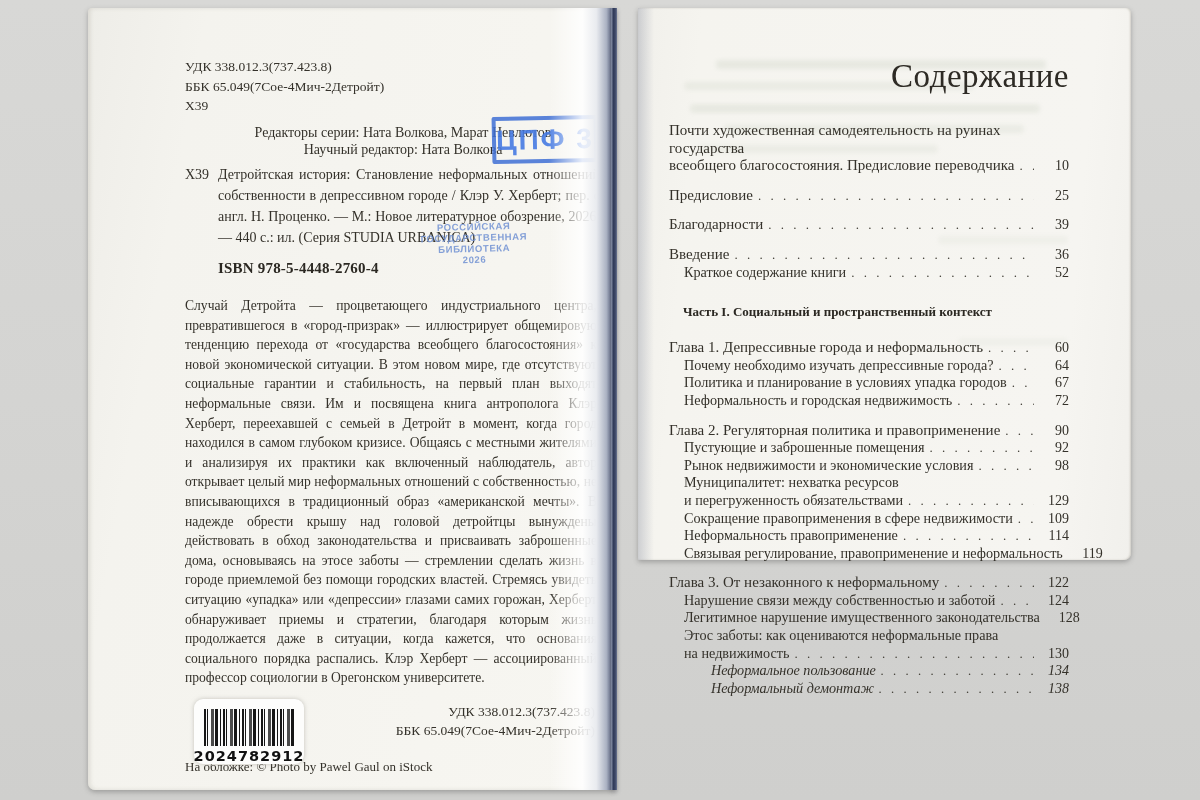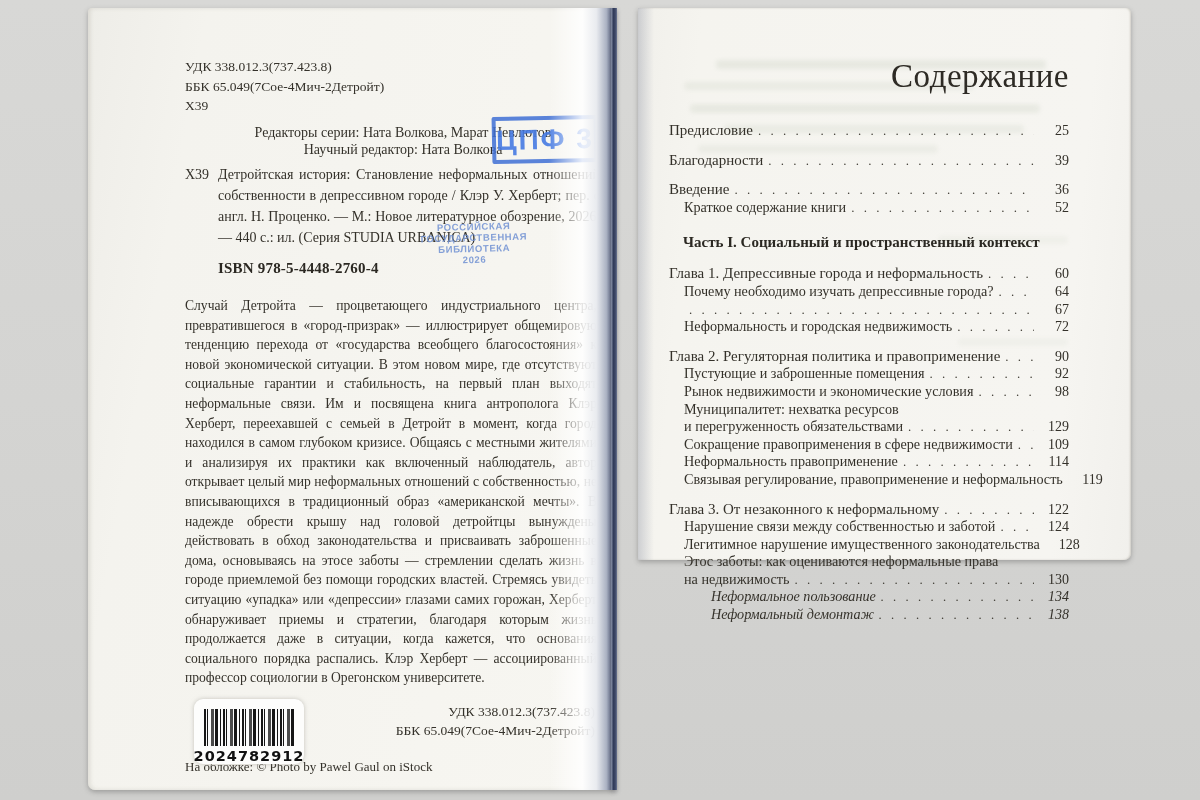--- a/index.html
+++ b/index.html
@@ -71,22 +71,22 @@
   
   .rp-content { position:absolute; inset:0; padding:48px 62px 0 31px; color:#34312a; }
   .toc-title { text-align:right; font-size:33px; line-height:40px; color:#2e2b25;
     letter-spacing:.5px; position:relative; z-index:2; }
   .toc { margin-top:26px; position:relative; z-index:2; }
   .toc-entry { font-size:14.2px; line-height:17.6px; }
   .toc-entry.gap { margin-top:12px; }
   .toc-entry.lvl0 { font-size:15px; }
   .toc-entry.lvl1 { padding-left:15px; }
   .toc-entry.lvl2 { padding-left:42px; font-style:italic; }
-  .toc-part { margin:15px 0 3px 14px; font-size:15px; font-weight:bold; color:#2b2822;
-    line-height:22px; }
+  .toc-part { margin:15px 0 3px 14px; font-size:13px; font-weight:bold; color:#2b2822;
+    line-height:31px; }
   .tline.last { display:flex; align-items:baseline; }
   .tline .lab { white-space:nowrap; }
   .leader { flex:1; overflow:hidden; white-space:nowrap; margin:0 5px; color:#45423a; }
   .leader::after { content:". . . . . . . . . . . . . . . . . . . . . . . . . . . . . . . . . . . . . . . . . . . ."; letter-spacing:3px; font-size:13px; }
   .leader.nodots::after { visibility:hidden; }
   .pg { min-width:30px; text-align:right; font-size:14px; white-space:nowrap; }
 
   
   .ghost { position:absolute; border-radius:4px; background:#9fae96; filter:blur(2px); z-index:1; }
 </style>
@@ -142,20 +142,28 @@
     <div class="ghost" style="left:46px; top:74px; width:290px; height:8px; opacity:.13"></div>
     <div class="ghost" style="left:52px; top:96px; width:350px; height:9px; opacity:.15"></div>
     <div class="ghost" style="left:86px; top:117px; width:300px; height:8px; opacity:.13"></div>
     <div class="ghost" style="left:60px; top:137px; width:240px; height:8px; opacity:.11"></div>
     <div class="ghost" style="left:300px; top:228px; width:130px; height:8px; opacity:.08"></div>
     <div class="ghost" style="left:320px; top:330px; width:110px; height:8px; opacity:.07"></div>
 
     <div class="rp-content">
       <div class="toc-title">Содержание</div>
       <div class="toc">
+          <div class="toc-entry lvl0">
+            <div class="tline">Почти художественная самодеятельность на руинах государства</div>
+            <div class="tline last">
+              <span class="lab">всеобщего благосостояния. Предисловие переводчика</span>
+              <span class="leader"></span>
+              <span class="pg">10</span>
+            </div>
+          </div>
           <div class="toc-entry lvl0 gap">
             <div class="tline last">
               <span class="lab">Предисловие</span>
               <span class="leader"></span>
               <span class="pg">25</span>
             </div>
           </div>
           <div class="toc-entry lvl0 gap">
             <div class="tline last">
               <span class="lab">Благодарности</span>
@@ -187,20 +195,21 @@
           </div>
           <div class="toc-entry lvl1">
             <div class="tline last">
               <span class="lab">Почему необходимо изучать депрессивные города?</span>
               <span class="leader"></span>
               <span class="pg">64</span>
             </div>
           </div>
           <div class="toc-entry lvl1">
             <div class="tline last">
+              <span class="lab">Политика и планирование в условиях упадка городов</span>
               <span class="leader"></span>
               <span class="pg">67</span>
             </div>
           </div>
           <div class="toc-entry lvl1">
             <div class="tline last">
               <span class="lab">Неформальность и городская недвижимость</span>
               <span class="leader"></span>
               <span class="pg">72</span>
             </div>

